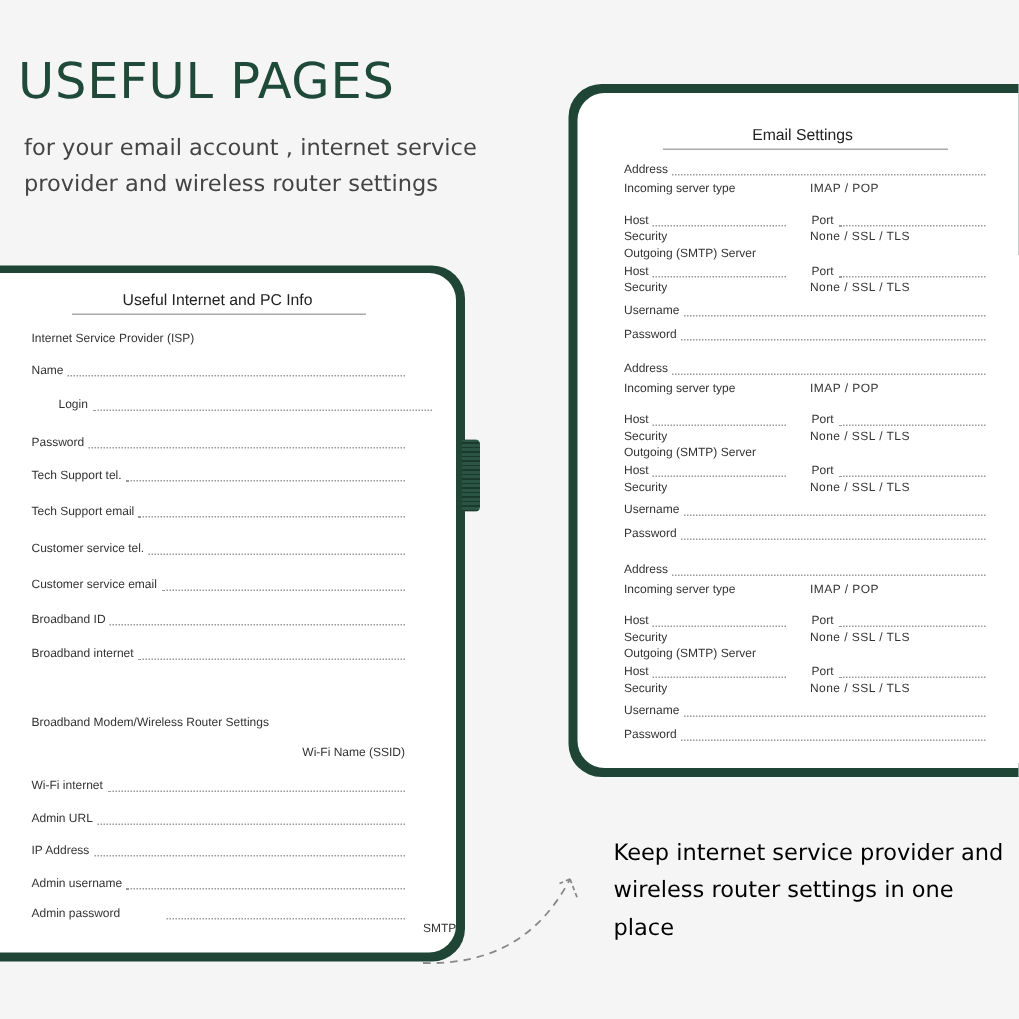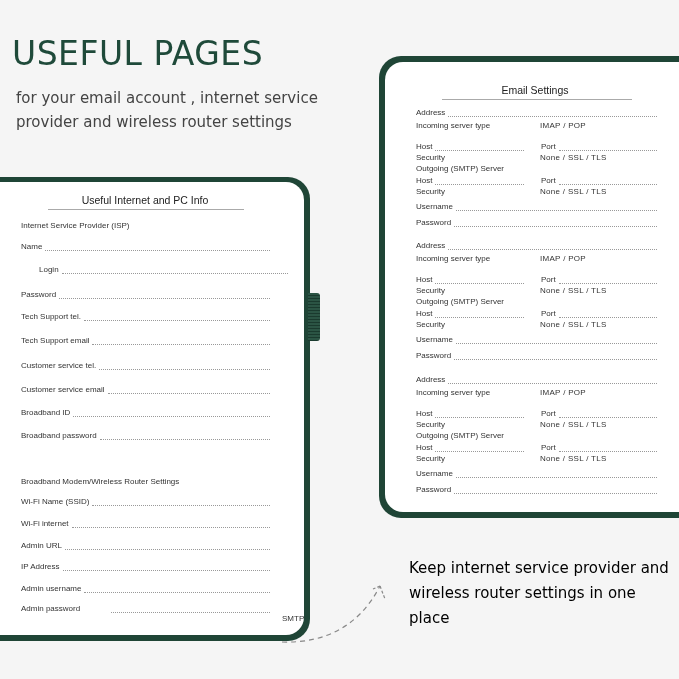--- a/index.html
+++ b/index.html
@@ -66,29 +66,29 @@
   </div>
 <div class="row" style="left:21px;top:385px;width:249px;">
     <span>Customer service email</span>
     <span class="dots"></span>
   </div>
 <div class="row" style="left:21px;top:408px;width:249px;">
     <span>Broadband ID</span>
     <span class="dots"></span>
   </div>
 <div class="row" style="left:21px;top:431px;width:249px;">
-    <span>Broadband password</span>
+    <span>Broadband internet</span>
     <span class="dots"></span>
   </div>
 
 <div class="row" style="left:21px;top:477px;">
     <span>Broadband Modem/Wireless Router Settings</span>
   </div>
 
-<div class="row" style="left:21px;top:497px;width:249px;">
+<div class="row" style="left:21px;top:497px;width:249px;flex-direction:column;">
     <span>Wi-Fi Name (SSID)</span>
     <span class="dots"></span>
   </div>
 <div class="row" style="left:21px;top:519px;width:249px;">
     <span>Wi-Fi internet</span>
     <span class="dots"></span>
   </div>
 <div class="row" style="left:21px;top:541px;width:249px;">
     <span>Admin URL</span>
     <span class="dots"></span>

